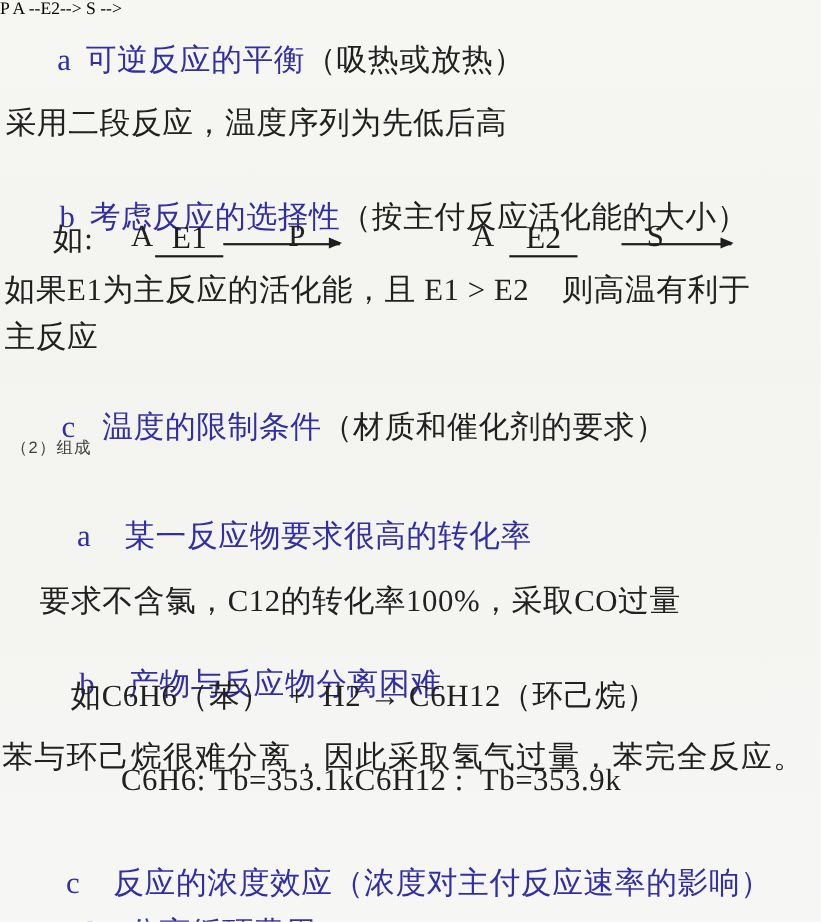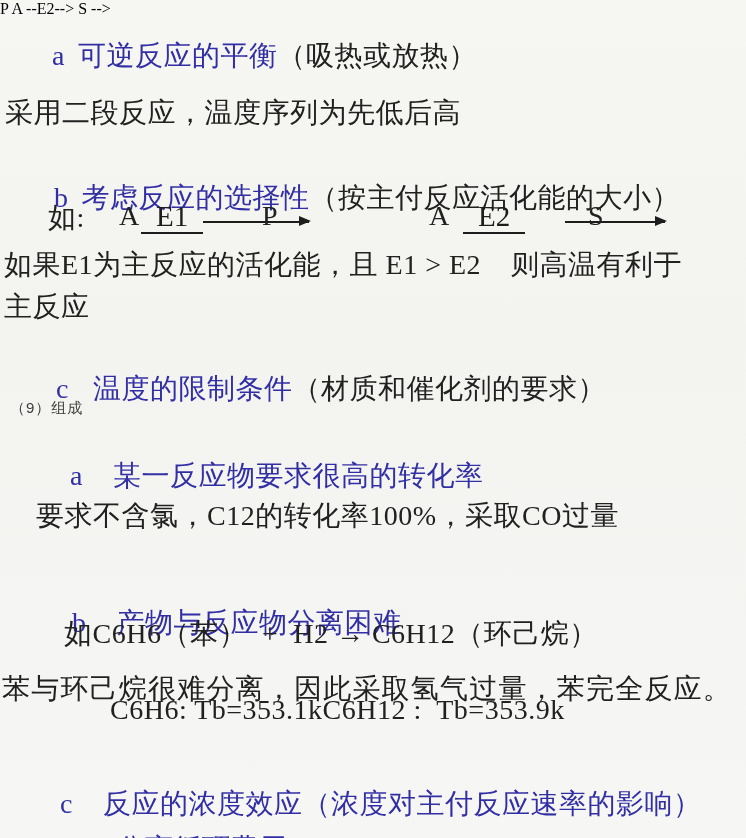--- a/index.html
+++ b/index.html
@@ -101,31 +101,31 @@
 
   
   <div class="line" style="top:291px;left:4px;">主反应</div>
 
   
   <div class="line" style="top:341px;left:26px;">
     <span class="blue marker gap-md">c</span><span class="blue">温度的限制条件</span><span>（材质和催化剂的要求）</span>
   </div>
 
   
-  <div class="line sec-head" style="top:399px;left:10px;">（9）组成</div>
+  <div class="line sec-head" style="top:399px;left:10px;">（2）组成</div>
 
   
-  <div class="line" style="top:428px;left:40px;">
+  <div class="line" style="top:440px;left:40px;">
     <span class="blue marker gap-lg">a</span><span class="blue">某一反应物要求很高的转化率</span>
   </div>
 
   
 
   
-  <div class="line" style="top:500px;left:36px;">要求不含氯，C12的转化率100%，采取CO过量</div>
+  <div class="line" style="top:531px;left:36px;">要求不含氯，C12的转化率100%，采取CO过量</div>
 
   
   <div class="line" style="top:575px;left:42px;text-align:right;">
     <span class="blue marker gap-lg">b</span><span class="blue">产物与反应物分离困难</span>
   </div>
 
   
   <div class="line" style="top:618px;left:64px;">如C6H6（苯）  +  H2 → C6H12（环己烷）</div>
 
   

